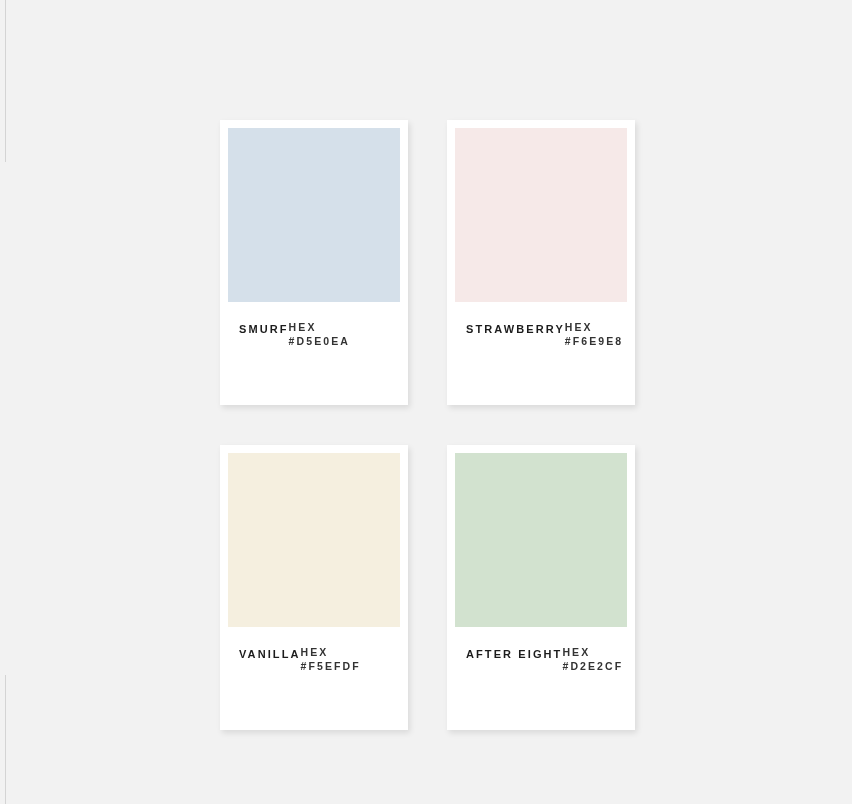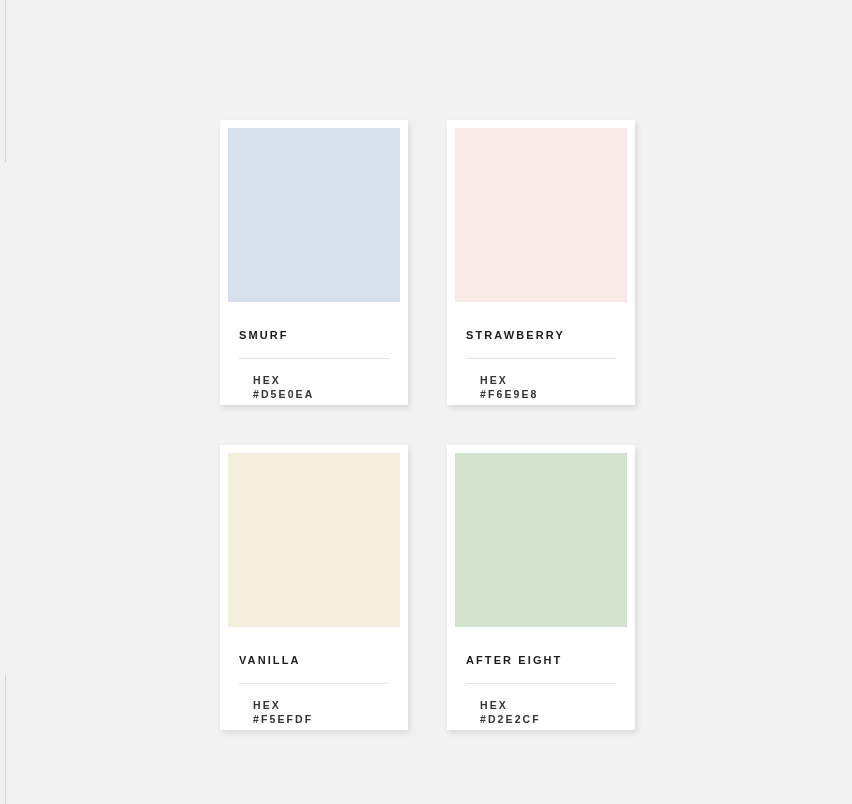--- a/index.html
+++ b/index.html
@@ -46,24 +46,23 @@
     flex-direction: column;
   }
 
   .color-chip {
     width: 100%;
     height: 174px;
     flex: 0 0 174px;
   }
 
   .card-body {
-    padding: 10px 11px;
+    padding: 4px 11px;
     flex: 1 1 auto;
     display: flex;
-    flex-direction: column;
   }
 
   .color-name {
     font-size: 11px;
     font-weight: bold;
     letter-spacing: 2.1px;
     color: #1c1c1c;
     text-transform: uppercase;
     margin-top: 18px;
     line-height: 1;
@@ -81,21 +80,20 @@
   }
 
   .hex-label,
   .hex-value {
     font-size: 10.5px;
     font-weight: bold;
     letter-spacing: 2.1px;
     color: #333333;
     line-height: 1.35;
     white-space: nowrap;
-    margin-left: 14px;
   }
 </style>
 </head>
 <body style="background: rgb(242, 242, 242);">
 
 <div class="edge-rule seg-top" style="background: rgb(212, 212, 212);"></div>
 <div class="edge-rule seg-bottom" style="background: rgb(212, 212, 212);"></div>
 
 <div class="palette-grid">
 

